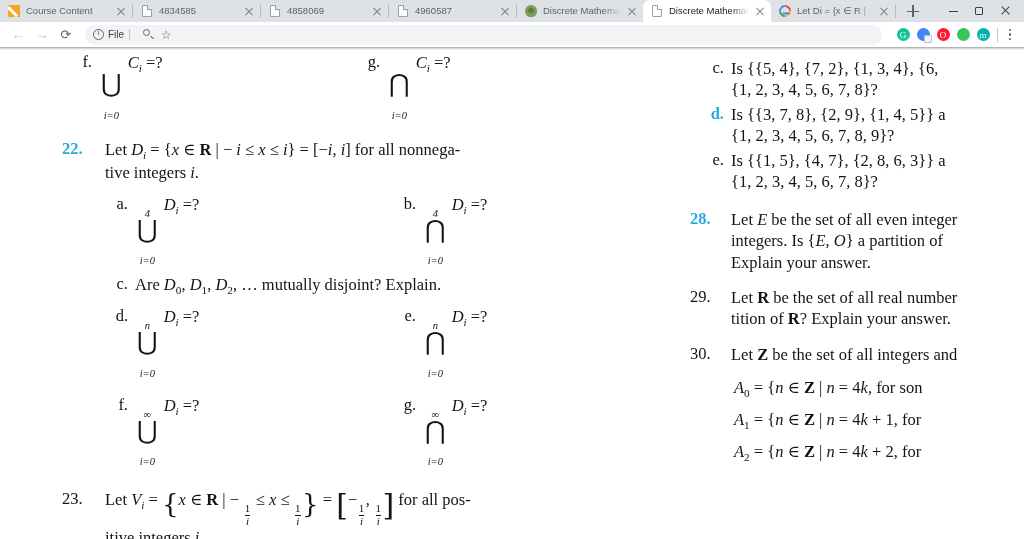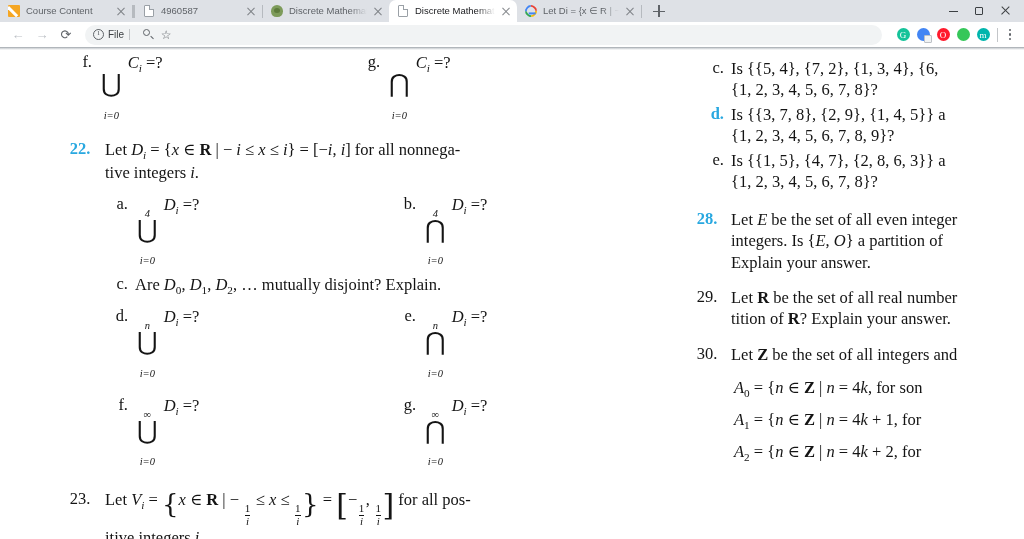--- a/index.html
+++ b/index.html
@@ -368,21 +368,21 @@
   #col-left  { left: 62px;  width: 600px; }
   #col-right { left: 690px; width: 360px; }
 
   
   .ex {
     display: flex;
     align-items: flex-start;
   }
   .ex-num {
     flex: 0 0 auto;
-    text-align: center;
+    text-align: left;
     font-size: 16.5px;
     padding-right: 7px;
     white-space: nowrap;
   }
   .ex-num.w-left  { width: 36px; }
   .ex-num.w-right { width: 34px; }
   .ex-num.blue { color: #29a8e0; font-weight: bold; }
   .ex-body {
     flex: 1 1 auto;
     font-size: 16.5px;
@@ -495,22 +495,36 @@
 
     <div class="tab inactive" style="width:132px">
       <span class="favicon">
           <span class="ic-pencil"></span>
         </span>
       <span class="tab-title">Course Content</span>
       <span class="tab-close"></span>
     </div>
     <span class="tab-sep"></span>
 
+    <div class="tab inactive" style="width:127px">
+      <span class="favicon">
+          <span class="ic-doc"></span>
+        </span>
+      <span class="tab-title">4834585</span>
+      <span class="tab-close"></span>
+    </div>
     <span class="tab-sep"></span>
 
+    <div class="tab inactive" style="width:127px">
+      <span class="favicon">
+          <span class="ic-doc"></span>
+        </span>
+      <span class="tab-title">4858069</span>
+      <span class="tab-close"></span>
+    </div>
     <span class="tab-sep"></span>
 
     <div class="tab inactive" style="width:127px">
       <span class="favicon">
           <span class="ic-doc"></span>
         </span>
       <span class="tab-title">4960587</span>
       <span class="tab-close"></span>
     </div>
     <span class="tab-sep"></span>

